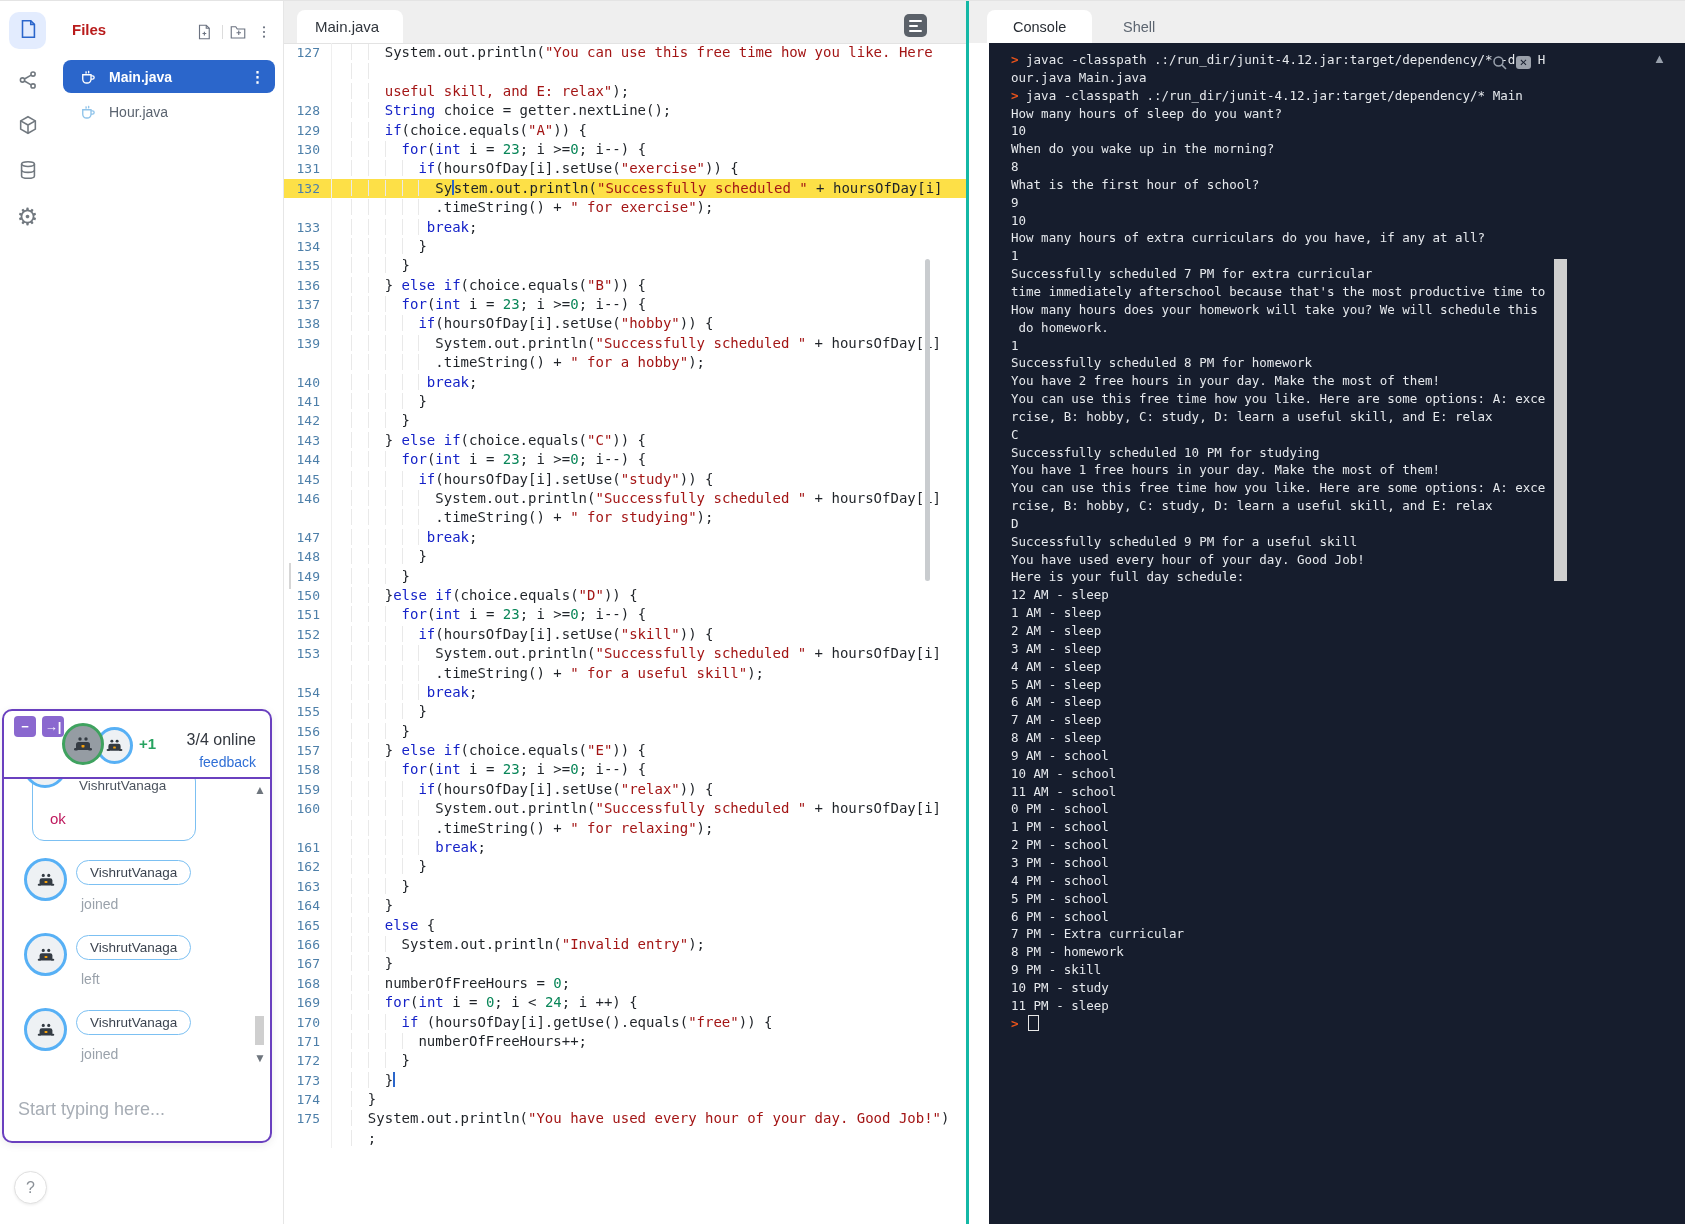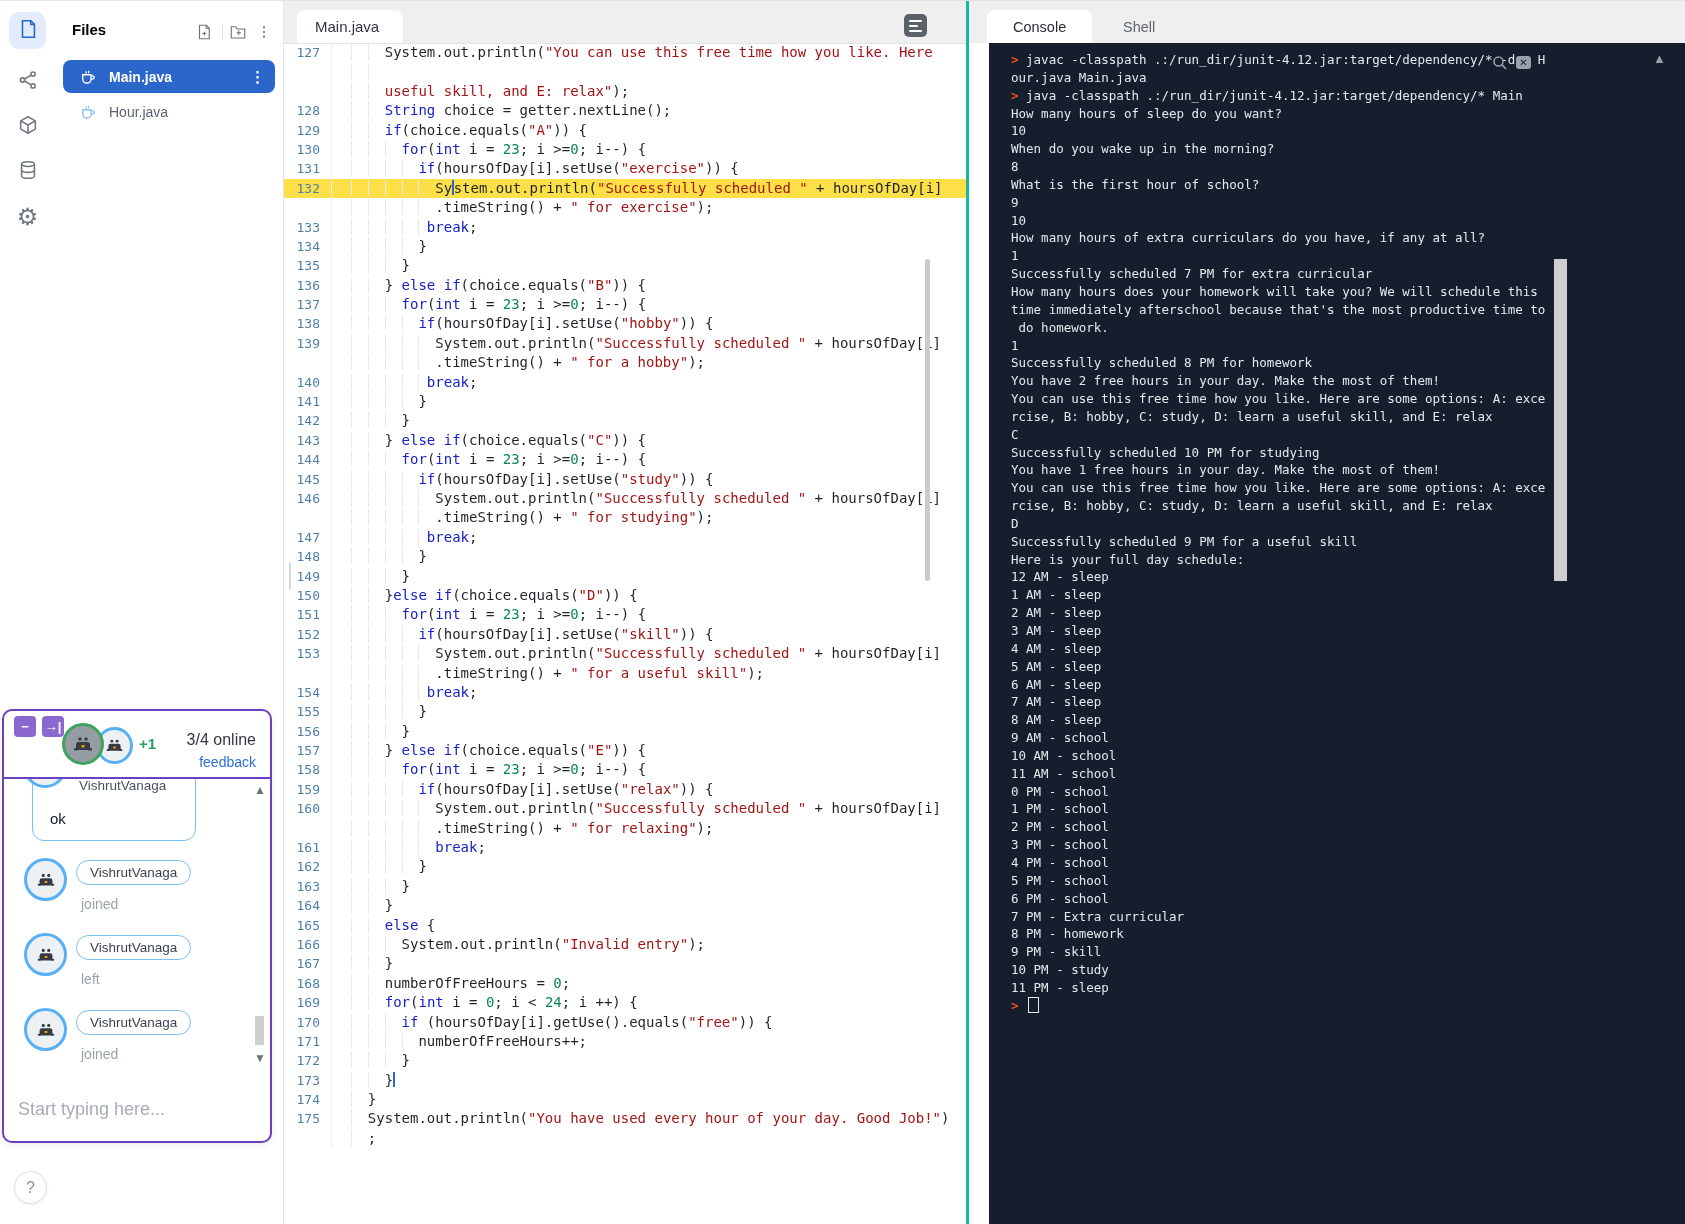--- a/index.html
+++ b/index.html
@@ -11,21 +11,21 @@
   #rail{left:0;top:0;width:55px;height:1224px;background:#fff;border-right:1px solid #ececec;}
   .rail-btn{position:absolute;left:9px;width:37px;height:37px;border-radius:10px;display:flex;align-items:center;justify-content:center;cursor:pointer;}
   .rail-btn.active{background:#e3ecfe;}
   .rail-btn svg{stroke:#71787f;fill:none;stroke-width:1.7;}
   .rail-btn.active svg{stroke:var(--accent_blue);}
   .gear-glyph{font-size:24px;color:#71787f;line-height:1;}
 
   
   #files{left:55px;top:0;width:228px;height:1224px;background:#fff;}
   #files-header{position:absolute;left:0;top:16px;width:228px;height:30px;}
-  #files-title{position:absolute;left:17px;top:4px;font-size:15px;font-weight:bold;color:#000000;}
+  #files-title{position:absolute;left:17px;top:4px;font-size:15px;font-weight:bold;color:#b91c1c;}
   .fh-icon{position:absolute;top:4px;width:22px;height:22px;display:flex;align-items:center;justify-content:center;cursor:pointer;}
   .fh-icon svg{stroke:#6b7280;fill:none;stroke-width:1.5;}
   #fh-divider{position:absolute;left:167px;top:8px;width:1px;height:14px;background:#dcdcdc;}
   .file-row{position:absolute;left:8px;width:212px;height:33px;border-radius:8px;display:flex;align-items:center;cursor:pointer;}
   .file-row.active{background:var(--accent_blue);}
   .file-row .cup{margin-left:16px;width:18px;height:18px;}
   .file-row .fname{margin-left:12px;font-size:14px;color:#5b6470;}
   .file-row.active .fname{color:#fff;font-weight:bold;}
   .file-kebab{position:absolute;right:10px;color:#fff;font-size:15px;font-weight:bold;letter-spacing:0;cursor:pointer;}
 
@@ -74,21 +74,21 @@
     display:flex;align-items:center;justify-content:center;font-size:13px;font-weight:bold;cursor:pointer;}
   .avatar{border-radius:50%;box-sizing:border-box;display:flex;align-items:center;justify-content:center;background:#eef1f4;}
   #av1{position:absolute;left:58px;top:12px;width:42px;height:42px;border:3px solid #3fa25f;background:#959ca3;z-index:2;}
   #av2{position:absolute;left:92px;top:16px;width:37px;height:37px;border:3px solid #57b0f5;z-index:1;}
   #plus-one{position:absolute;left:135px;top:24px;font-size:15px;color:var(--green);font-weight:bold;}
   #online{position:absolute;right:14px;top:20px;font-size:16px;color:#32373f;}
   #feedback{position:absolute;right:14px;top:43px;font-size:14px;color:var(--link);cursor:pointer;}
   #chat-msgs{position:absolute;left:0;top:68px;width:100%;height:309px;overflow:hidden;}
   .bubble{position:absolute;left:28px;top:-10px;width:162px;height:70px;border:1.5px solid var(--pill_blue);border-radius:12px;}
   .bubble .bname{position:absolute;left:46px;top:8px;font-size:13.5px;color:#4b535e;}
-  .bubble .btext{position:absolute;left:17px;top:40px;font-size:15px;color:#0f172a;}
+  .bubble .btext{position:absolute;left:17px;top:40px;font-size:15px;color:#be185d;}
   .bubble .avatar{position:absolute;left:-10px;top:-26px;width:44px;height:44px;border:3px solid #57b0f5;}
   .event{position:absolute;left:20px;width:220px;height:66px;}
   .event .avatar{position:absolute;left:0;top:0;width:43px;height:43px;border:3px solid #57b0f5;}
   .event .pill{position:absolute;left:52px;top:2px;padding:4px 13px;border:1.5px solid var(--pill_blue);border-radius:15px;font-size:13.5px;color:#3c4450;}
   .event .action{position:absolute;left:57px;top:38px;font-size:14px;color:#9aa2ab;}
   .chat-scroll-chevron{position:absolute;color:#6e757d;font-size:12px;cursor:pointer;}
   #chat-thumb{position:absolute;left:251px;top:305px;width:9px;height:29px;background:#cfcfcf;cursor:pointer;}
   #chat-input-wrap{position:absolute;left:0;top:377px;width:100%;height:53px;}
   #chat-input{position:absolute;left:12px;top:10px;width:230px;border:none;outline:none;font-size:18px;color:#2a2f36;
     font-family:"Liberation Sans",sans-serif;background:transparent;}
@@ -264,35 +264,36 @@
           <div class="cline">How many hours of sleep do you want?</div>
           <div class="cline">10</div>
           <div class="cline">When do you wake up in the morning?</div>
           <div class="cline">8</div>
           <div class="cline">What is the first hour of school?</div>
           <div class="cline">9</div>
           <div class="cline">10</div>
           <div class="cline">How many hours of extra curriculars do you have, if any at all?</div>
           <div class="cline">1</div>
           <div class="cline">Successfully scheduled 7 PM for extra curricular</div>
+          <div class="cline">time immediately afterschool because that's the most productive time to</div>
           <div class="cline">How many hours does your homework will take you? We will schedule this</div>
-          <div class="cline">time immediately afterschool because that's the most productive time to</div>
           <div class="cline"> do homework.</div>
           <div class="cline">1</div>
           <div class="cline">Successfully scheduled 8 PM for homework</div>
           <div class="cline">You have 2 free hours in your day. Make the most of them!</div>
           <div class="cline">You can use this free time how you like. Here are some options: A: exce</div>
           <div class="cline">rcise, B: hobby, C: study, D: learn a useful skill, and E: relax</div>
           <div class="cline">C</div>
           <div class="cline">Successfully scheduled 10 PM for studying</div>
           <div class="cline">You have 1 free hours in your day. Make the most of them!</div>
           <div class="cline">You can use this free time how you like. Here are some options: A: exce</div>
           <div class="cline">rcise, B: hobby, C: study, D: learn a useful skill, and E: relax</div>
           <div class="cline">D</div>
           <div class="cline">Successfully scheduled 9 PM for a useful skill</div>
+          <div class="cline">You have used every hour of your day. Good Job!</div>
           <div class="cline">Here is your full day schedule:</div>
           <div class="cline">12 AM - sleep</div>
           <div class="cline">1 AM - sleep</div>
           <div class="cline">2 AM - sleep</div>
           <div class="cline">3 AM - sleep</div>
           <div class="cline">4 AM - sleep</div>
           <div class="cline">5 AM - sleep</div>
           <div class="cline">6 AM - sleep</div>
           <div class="cline">7 AM - sleep</div>
           <div class="cline">8 AM - sleep</div>

